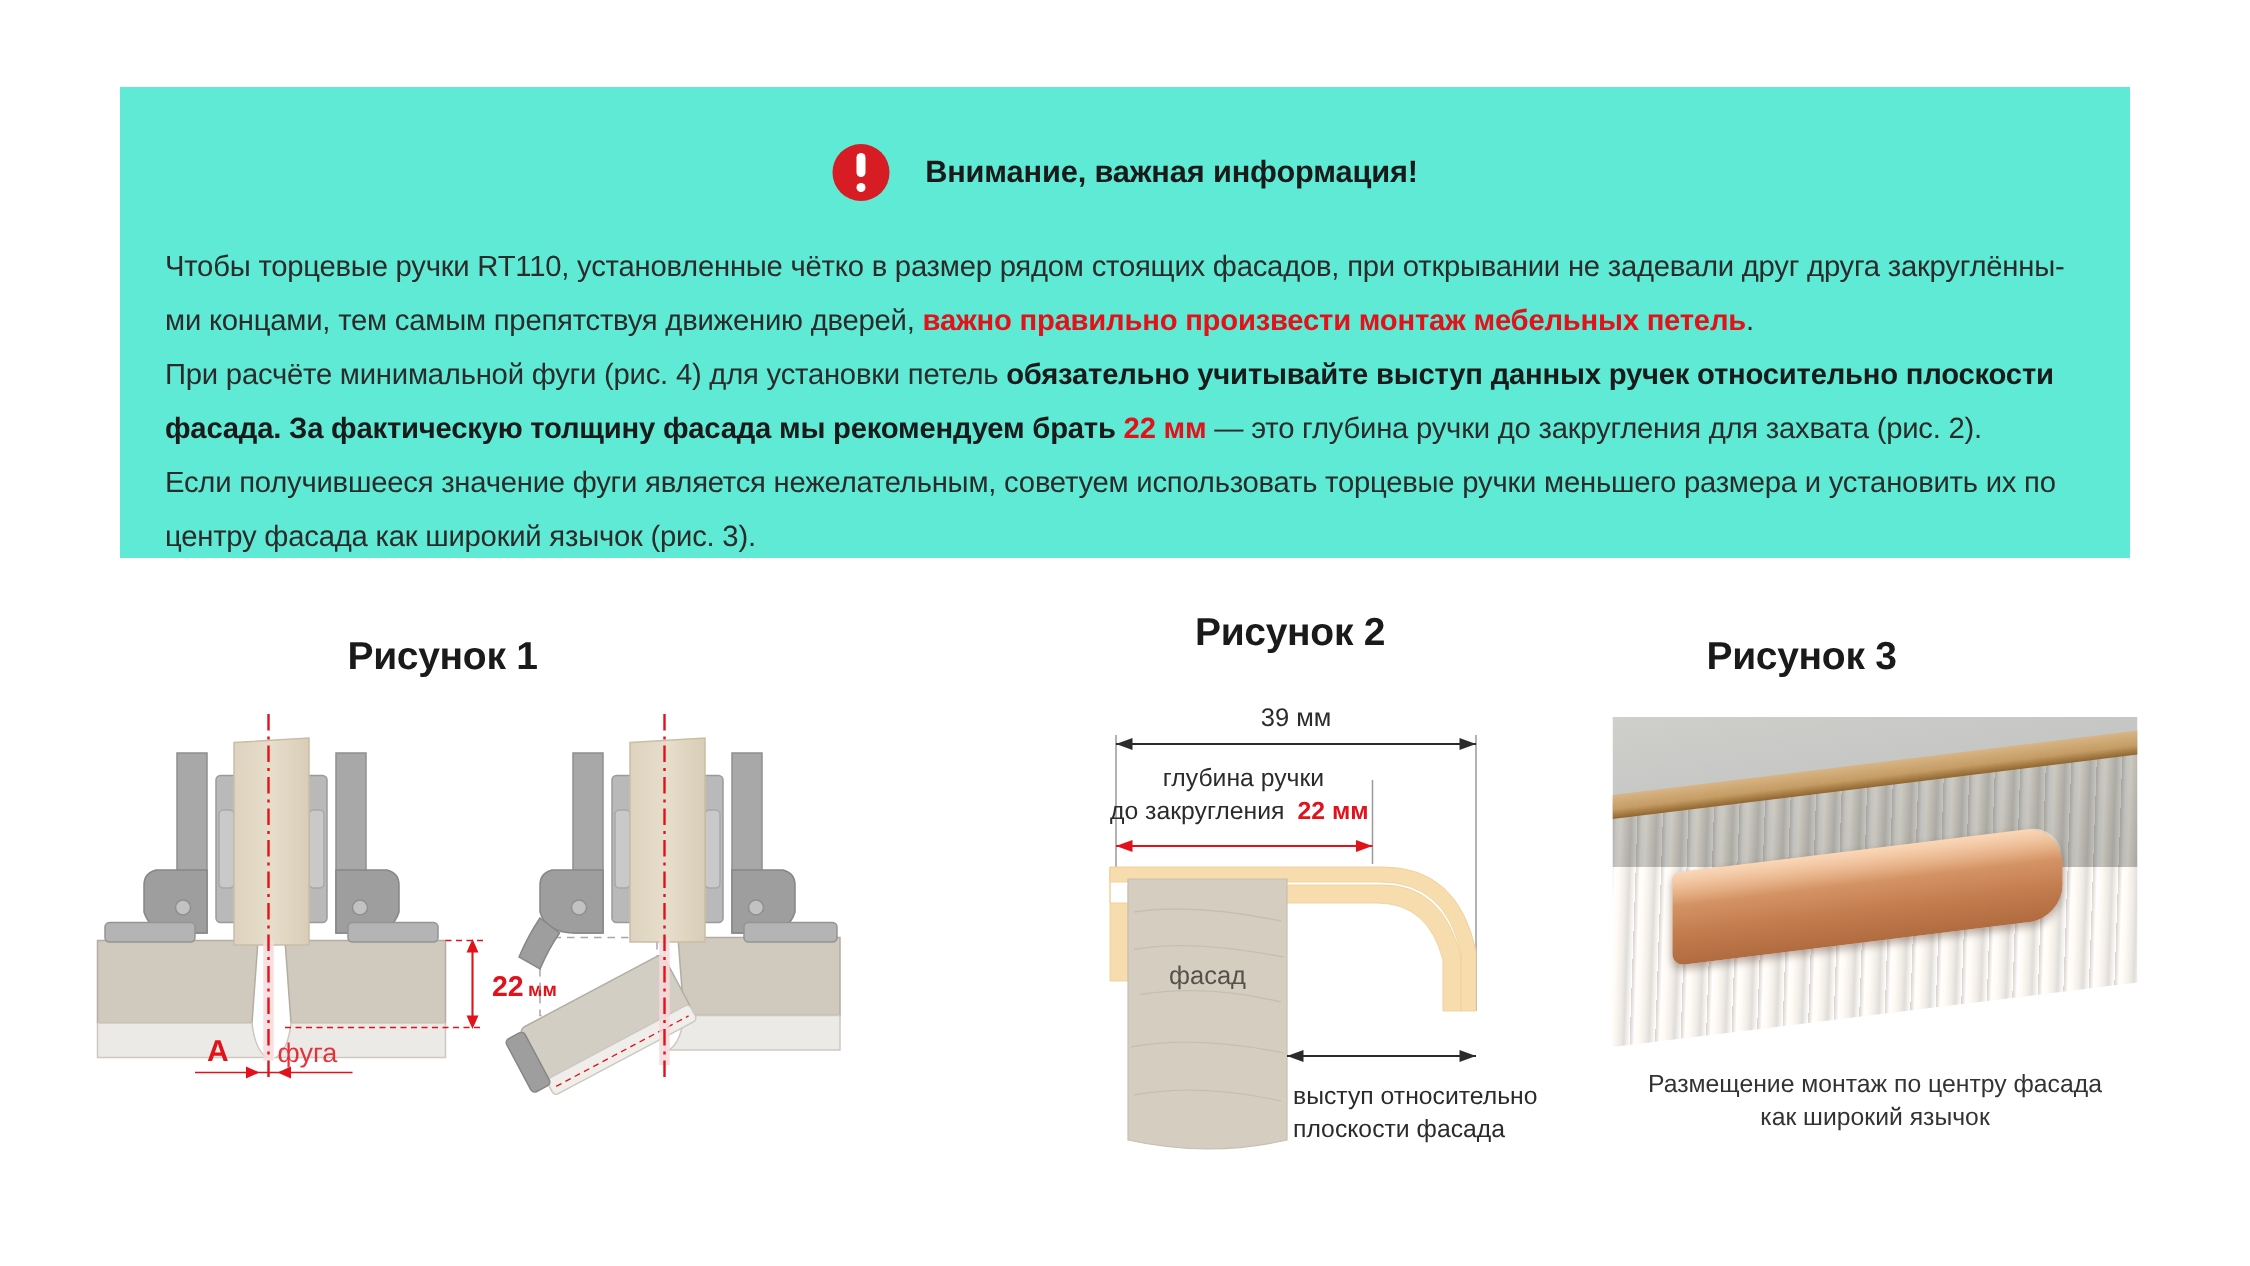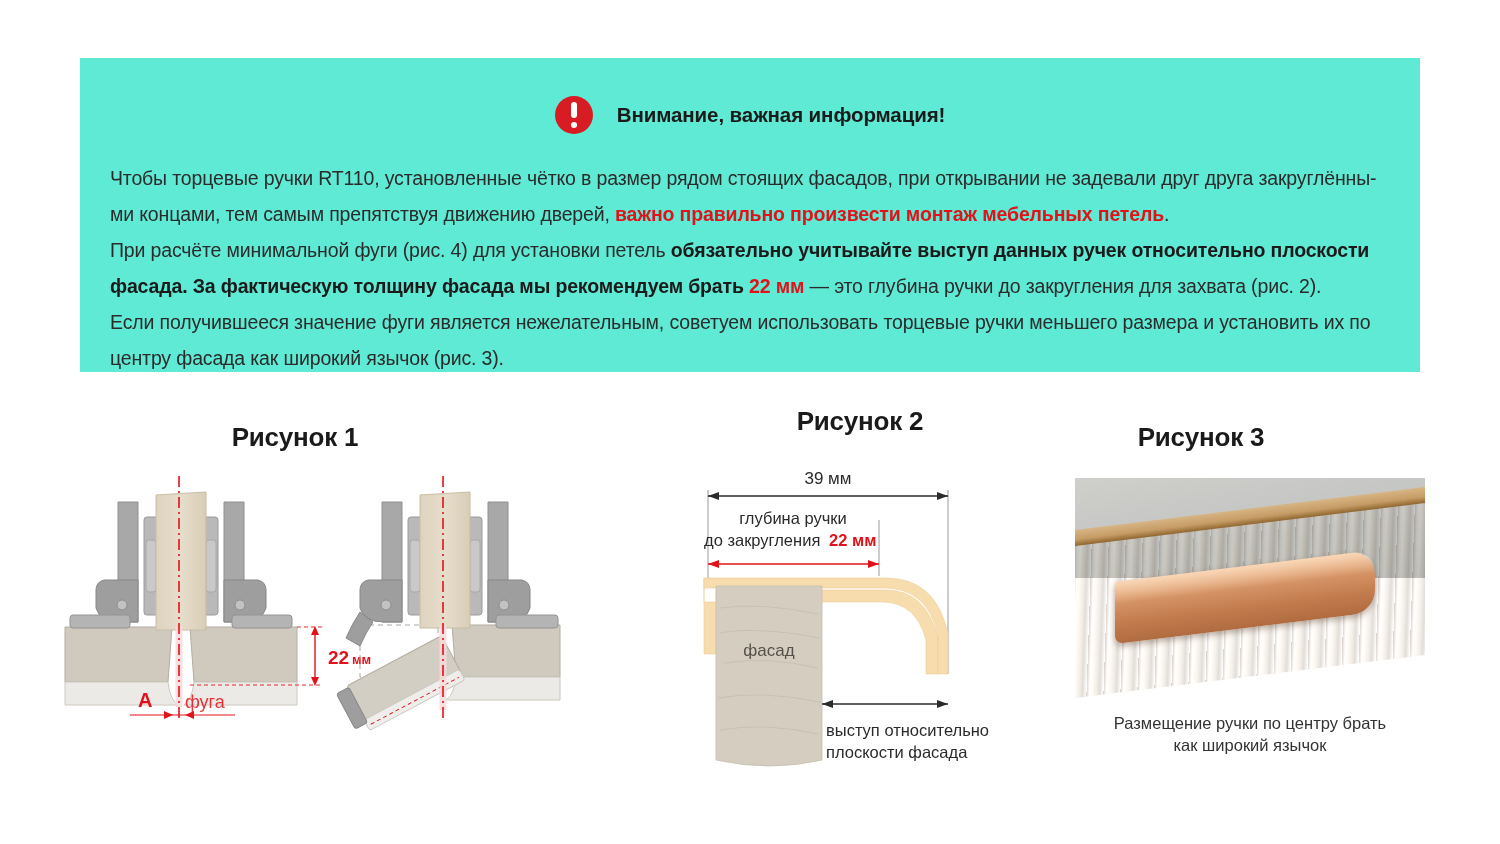--- a/index.html
+++ b/index.html
@@ -63,21 +63,21 @@
   }
   #fig1-title{left:155px;top:422px;width:280px;}
   #fig2-title{left:690px;top:406px;width:340px;}
   #fig3-title{left:1026px;top:422px;width:350px;}
 
   
   .fig1{position:absolute;left:60px;top:462px;width:600px;height:280px;text-align:center;}
   .f1-svg{display:block;}
 
   
-  .fig2{position:absolute;left:690px;top:458px;width:340px;height:310px;}
+  .fig2{position:absolute;left:726px;top:458px;width:340px;height:310px;}
 
   
   .fig3{position:absolute;left:1075px;top:478px;width:350px;height:290px;}
   .photo{
     position:relative;width:350px;height:220px;overflow:hidden;
   }
   .photo .wall{
     position:absolute;left:0;top:0;width:350px;height:100px;
     background:linear-gradient(170deg,#cfcfcb 0%,#c2c4c2 55%,#b9bcb9 100%);
   }
@@ -289,18 +289,18 @@
 
   <div class="fig3">
     <div class="photo">
       <div class="wall"></div>
       <div class="wood"></div>
       <div class="grain"></div>
       <div class="topedge"></div>
       <div class="handle"></div>
     </div>
     <div class="fig3-cap">
-      <div>Размещение ручки по центру брать</div>
+      <div>Размещение монтаж по центру фасада</div>
       <div>как широкий язычок</div>
     </div>
   </div>
 
 </div>
 
 </body></html>

